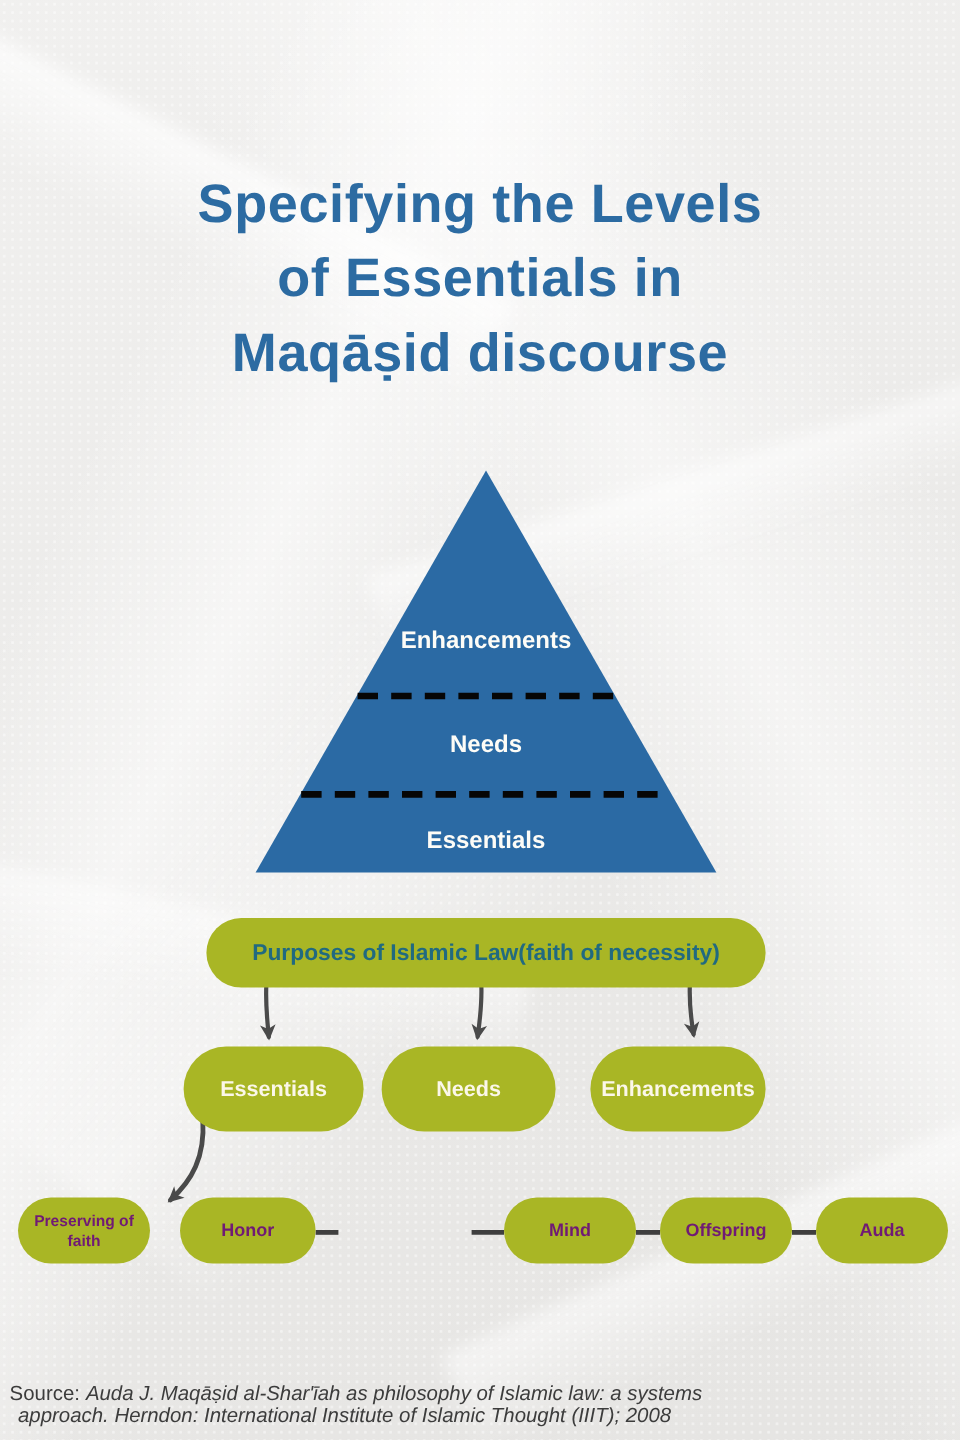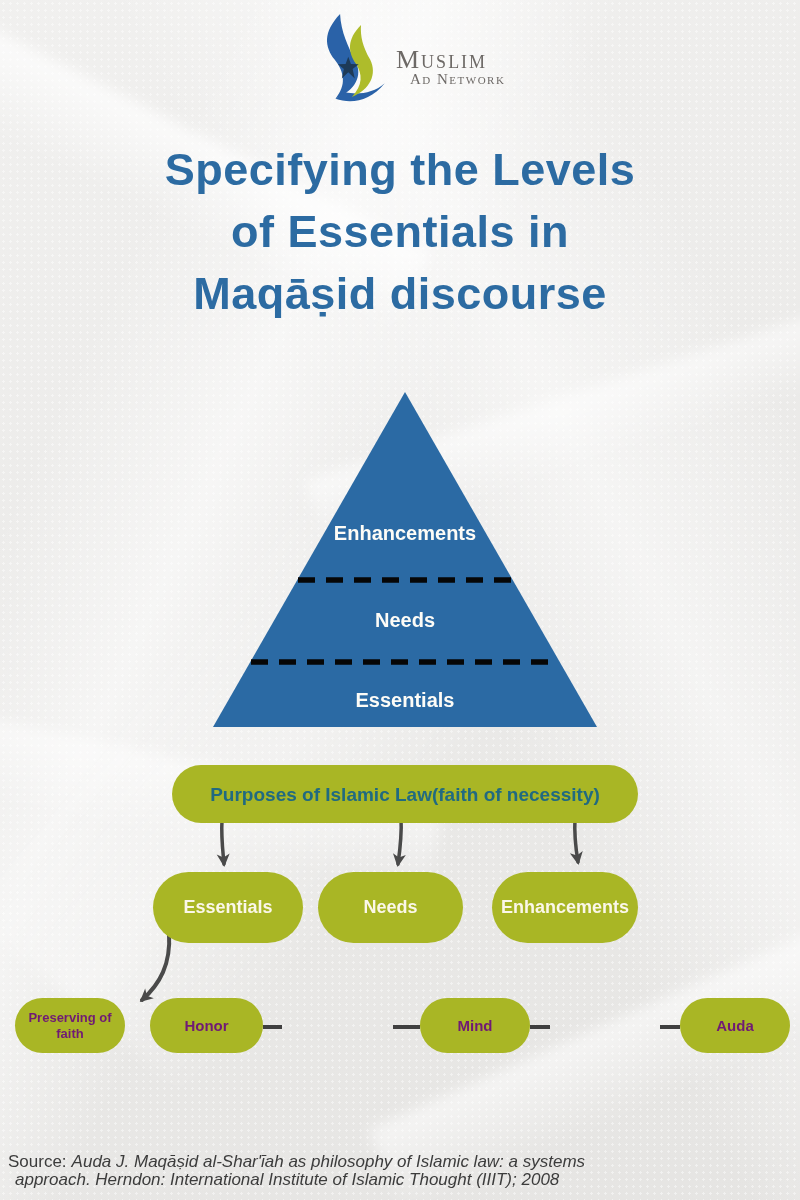--- a/index.html
+++ b/index.html
@@ -67,32 +67,20 @@
 </head>
 <body>
 
 <div class="canvas">
   <div class="fold fold1"></div>
   <div class="fold fold2"></div>
   <div class="fold fold3"></div>
   <div class="fold fold4"></div>
   <div class="fold fold5"></div>
 
-  <header class="logo">
-    <svg class="logo-icon" viewBox="0 0 90 105">
-      <path d="M33,2 C14,22 16,38 27,52 C38,66 40,80 28,95 C50,86 58,70 50,54 C42,38 34,22 33,2 Z" fill="#2a62a8"></path>
-      <path d="M28,95 C45,101 66,98 82,78 C70,89 52,91 39,88 Z" fill="#2a62a8"></path>
-      <path d="M56,14 C40,30 42,44 50,56 C58,68 58,80 46,93 C66,85 74,68 66,52 C58,38 55,26 56,14 Z" fill="#aebc2b"></path>
-      <polygon points="42,49 44.9,57 53.4,57.3 46.8,62.5 49.1,72.7 42,66 34.9,72.7 37.2,62.5 30.6,57.3 39.1,57" fill="#1d3a57"></polygon>
-    </svg>
-    <div class="logo-text">
-      <div class="logo-name">Muslim</div>
-      <div class="logo-sub">Ad Network</div>
-    </div>
-  </header>
 
   <div class="title">
     <div>Specifying the Levels</div>
     <div>of Essentials in</div>
     <div>Maqāṣid discourse</div>
   </div>
 
   <svg class="pyramid-svg" viewBox="0 0 400 342">
     <polygon points="200,4 8,339 392,339" fill="#2b6aa4"></polygon>
     <line x1="93" y1="192" x2="307" y2="192" stroke="#060606" stroke-width="5.5" stroke-dasharray="17 11"></line>
@@ -123,19 +111,20 @@
     <div>(faith of necessity)</div>
   </div>
 
   <div class="pill pill-l2 pill-ess">Essentials</div>
   <div class="pill pill-l2 pill-needs">Needs</div>
   <div class="pill pill-l2 pill-enh">Enhancements</div>
 
   <div class="pill pill-l3 pill-p1">Preserving of faith</div>
   <div class="pill pill-l3 pill-p2">Honor</div>
   <div class="pill pill-l3 pill-p4">Mind</div>
+  <div class="pill pill-l3 pill-p5">Offspring</div>
   <div class="pill pill-l3 pill-p6">Auda</div>
 
   <div class="source">
     <span class="src-label">Source:</span><span class="src-it">Auda J. Maqāṣid al-Shar'īah as philosophy of Islamic law: a systems</span><br>
     <span class="src-it src-indent">approach. Herndon: International Institute of Islamic Thought (IIIT); 2008</span>
   </div>
 </div>
 
 </body></html>

